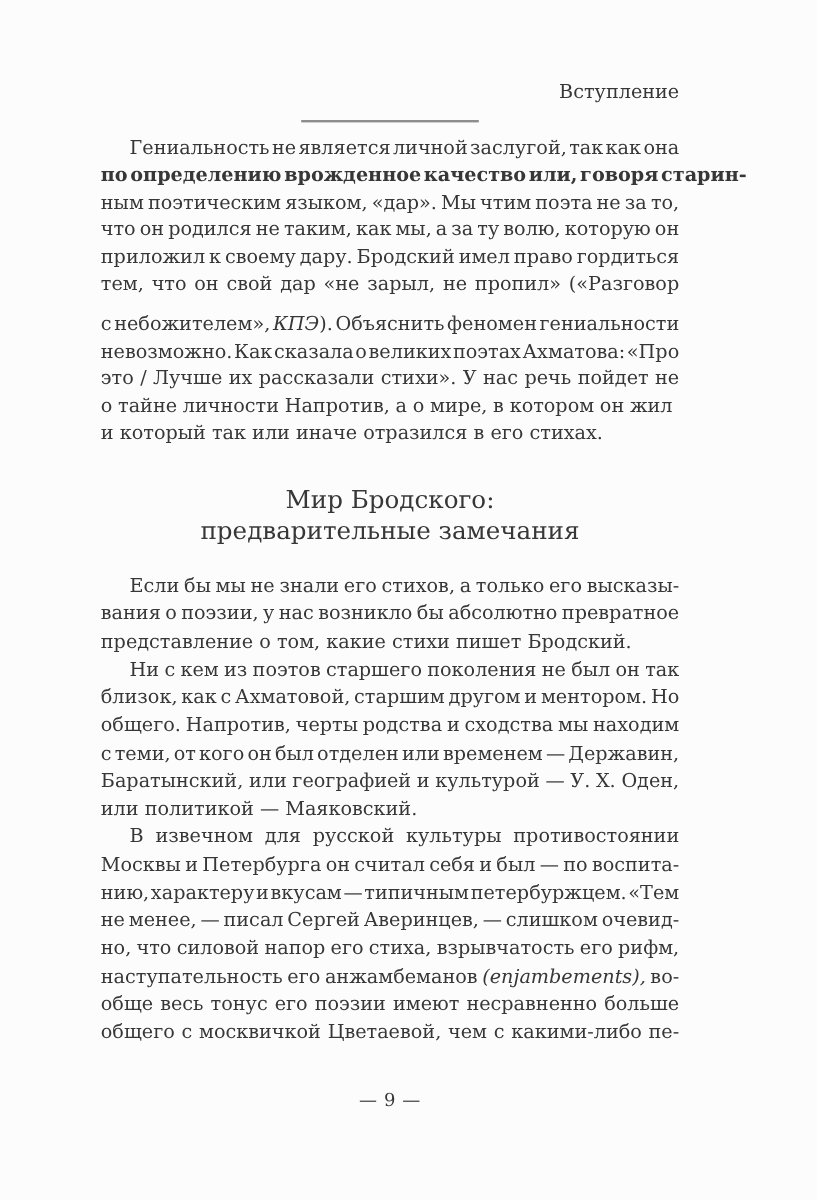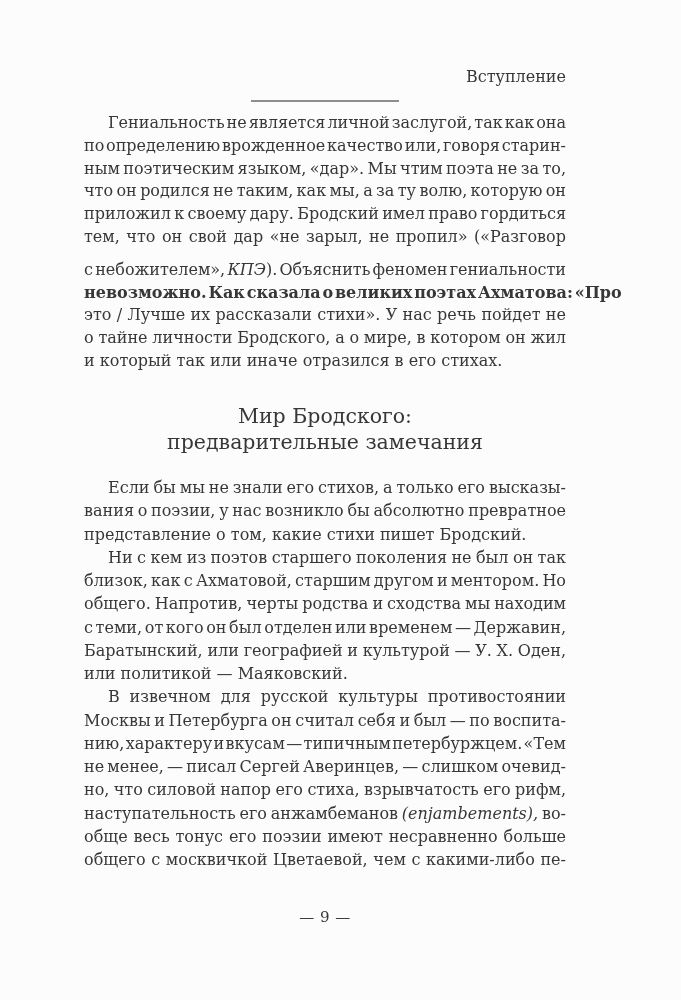--- a/index.html
+++ b/index.html
@@ -41,29 +41,29 @@
 </head>
 <body>
 
 <div class="page">
   <div class="running-head">Вступление</div>
 
   <div class="rule"></div>
 
   <div class="para-block p1">
       <div class="line first" style="word-spacing: -3.11384px;"><span><span>Гениальность не является личной заслугой, так как она</span></span></div>
-      <div class="line" style="word-spacing: -3.38802px;"><span><span>по определению врожденное качество или, говоря старин-</span></span></div>
+      <div class="line" style="word-spacing: -3.38802px; font-weight: bold;"><span><span>по определению врожденное качество или, говоря старин-</span></span></div>
       <div class="line" style="word-spacing: -1.6441px;"><span><span>ным поэтическим языком, «дар». Мы чтим поэта не за то,</span></span></div>
       <div class="line" style="word-spacing: -1.70182px;"><span><span>что он родился не таким, как мы, а за ту волю, которую он</span></span></div>
       <div class="line" style="word-spacing: -1.79688px;"><span><span>приложил к своему дару. Бродский имел право гордиться</span></span></div>
       <div class="line" style="word-spacing: 1.42014px;"><span><span>тем, что он свой дар «не зарыл, не пропил» («Разговор</span></span></div>
       <div class="line" style="word-spacing: -2.89375px; margin-top: 10px;"><span><span>с небожителем», </span><span class="it">КПЭ</span><span>). Объяснить феномен гениальности</span></span></div>
-      <div class="line" style="word-spacing: -3.73438px; font-weight: bold;"><span><span>невозможно. Как сказала о великих поэтах Ахматова: «Про</span></span></div>
+      <div class="line" style="word-spacing: -3.73438px;"><span><span>невозможно. Как сказала о великих поэтах Ахматова: «Про</span></span></div>
       <div class="line" style="word-spacing: 0.25625px;"><span><span>это / Лучше их рассказали стихи». У нас речь пойдет не</span></span></div>
-      <div class="line" style="word-spacing: -0.340625px;"><span><span>о тайне личности Бродского, а о мире, в котором он жил</span></span></div>
+      <div class="line" style="word-spacing: -0.340625px;"><span><span>о тайне личности Напротив, а о мире, в котором он жил</span></span></div>
       <div class="line last"><span>и который так или иначе отразился в его стихах.</span></div>
     </div>
 
   <div class="section-heading">
     <div>Мир Бродского:</div>
     <div>предварительные замечания</div>
   </div>
 
   <div class="para-block p2">
       <div class="line first" style="word-spacing: -1.16094px;"><span><span>Если бы мы не знали его стихов, а только его высказы-</span></span></div>

